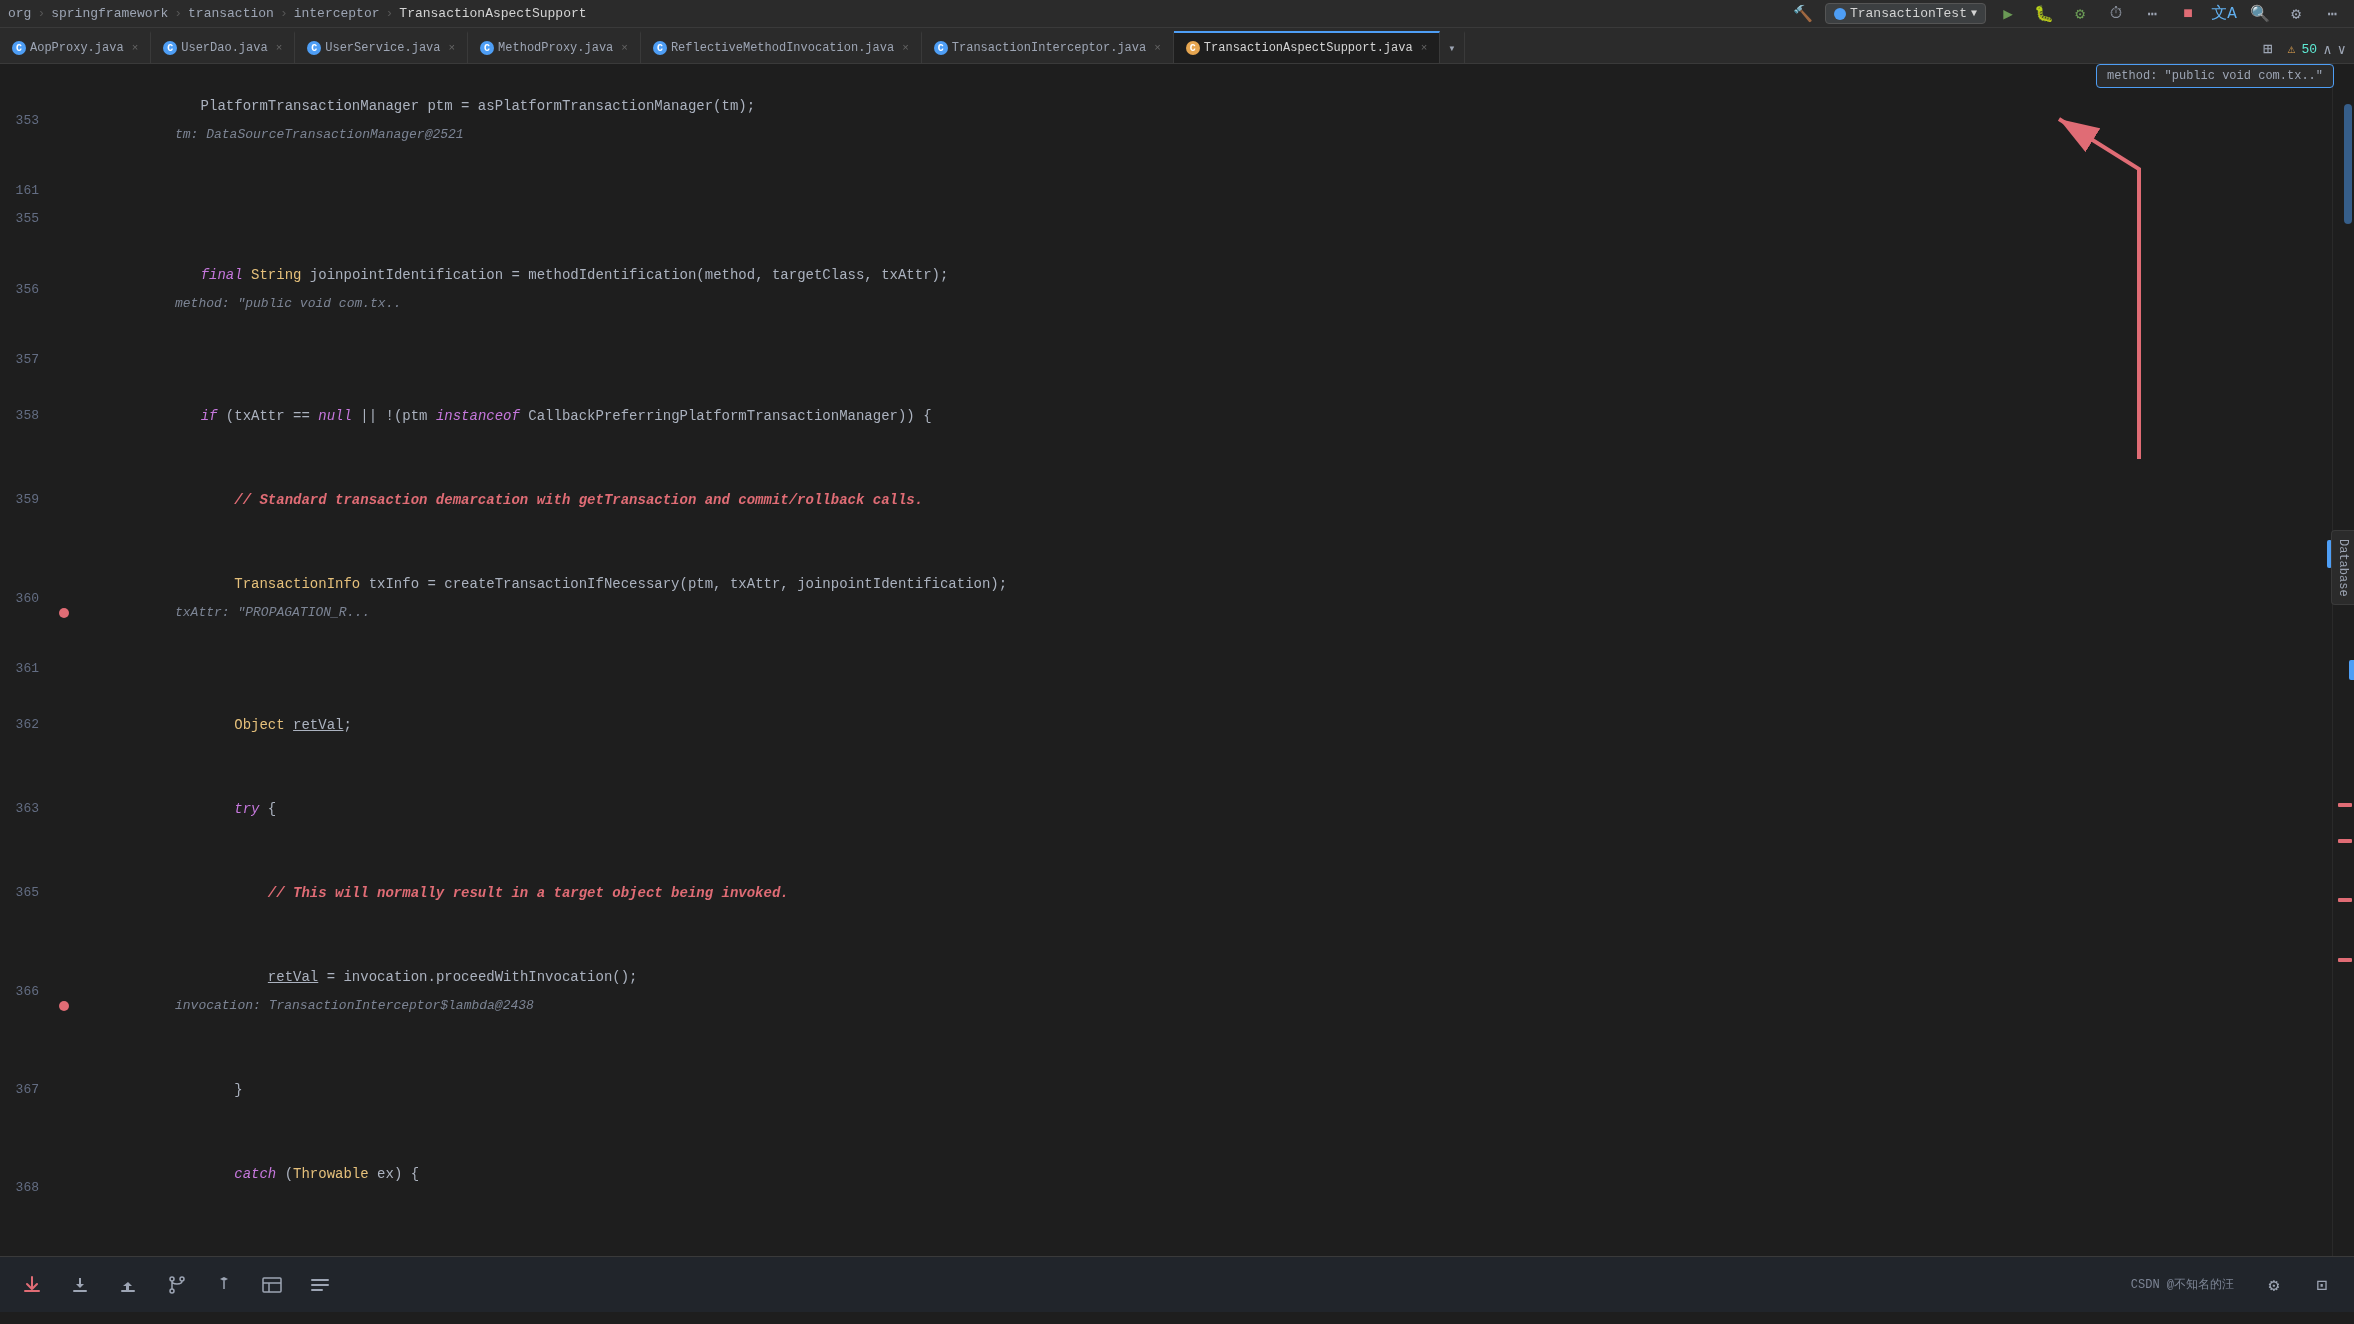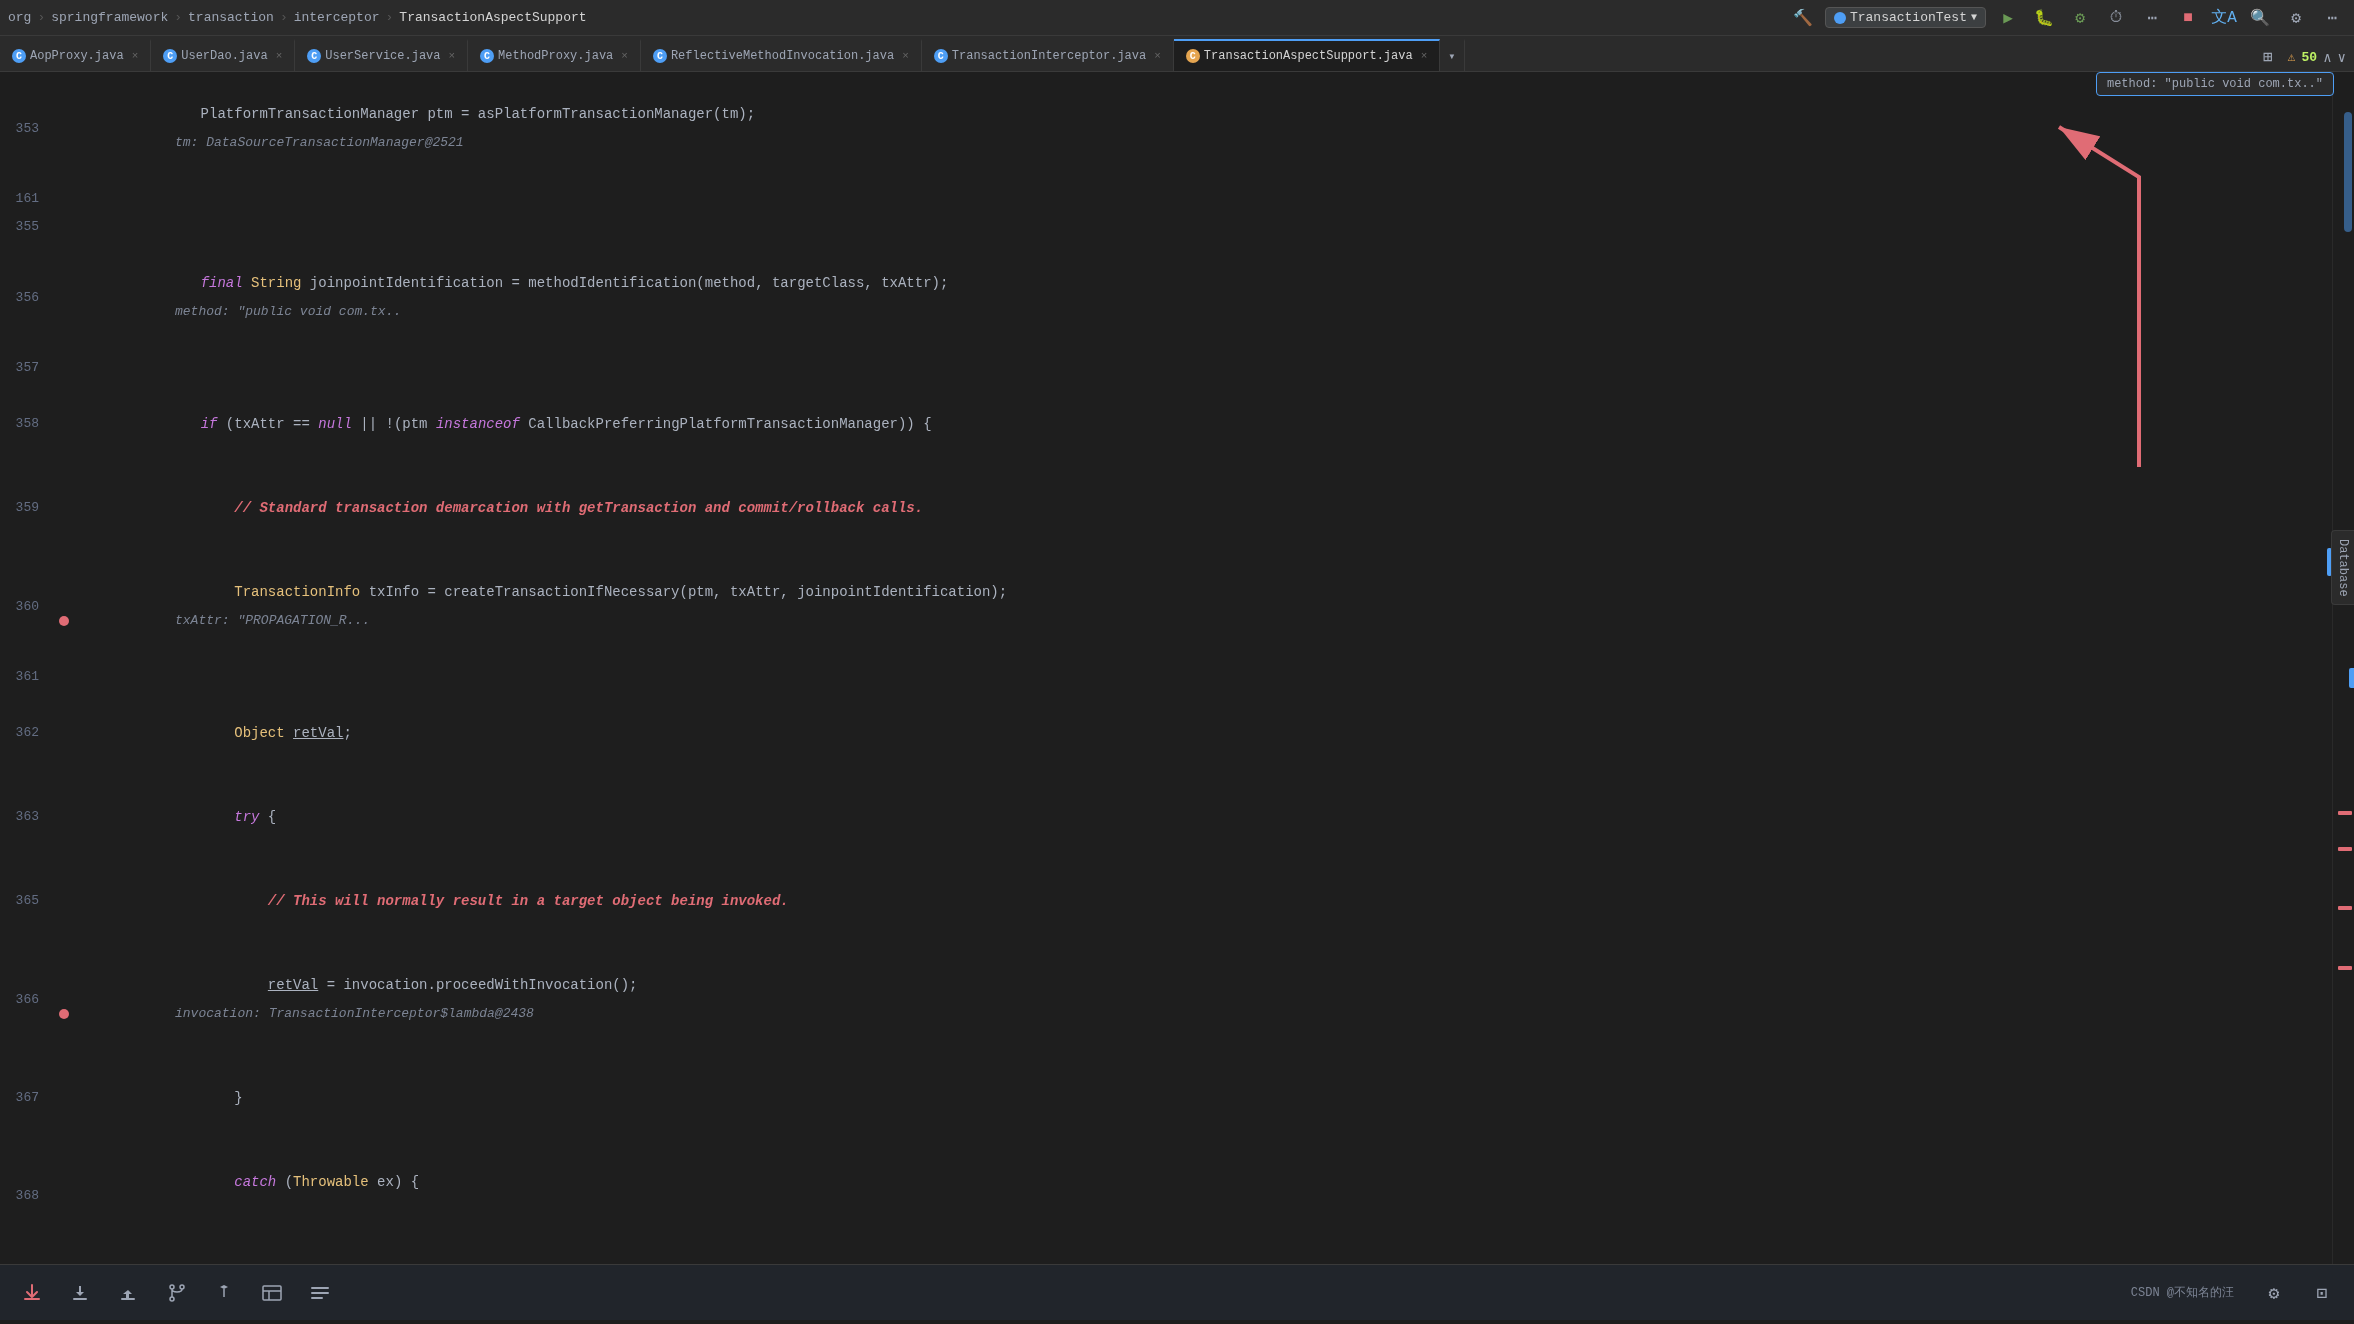--- a/index.html
+++ b/index.html
@@ -9,21 +9,21 @@
       font-size: 14px;
       color: #d4d4d4;
       width: 2354px;
       height: 1324px;
       overflow: hidden;
       position: relative;
     }
 
     
     .top-bar {
-      height: 36px;
+      height: 28px;
       background: #2b2b2b;
       display: flex;
       align-items: center;
       padding: 0 8px;
       border-bottom: 1px solid #3a3a3a;
       gap: 4px;
     }
     .breadcrumb {
       display: flex;
       align-items: center;
@@ -354,21 +354,21 @@
     <span class="tab-close">×</span>
   </div>
   <div class="tab" style="padding: 0 8px;">
     <span>▾</span>
   </div>
   <div style="flex:1"></div>
 
   <div style="display:flex;align-items:center;gap:6px;padding-right:8px;">
     <div class="icon-btn">⊞</div>
     <span style="color:#e5a550;font-size:13px;">⚠</span>
-    <span style="font-size:13px;color:#bef264;font-weight:bold;">50</span>
+    <span style="font-size:13px;color:#5eead4;">50</span>
     <span style="color:#9da5b4;cursor:pointer;">∧</span>
     <span style="color:#9da5b4;cursor:pointer;">∨</span>
   </div>
 </div>
 
 <div class="main-content">
   <div class="code-area" style="position:relative;">
 
     <div class="info-overlay">
       <span>method: "public void com.tx.."</span>

